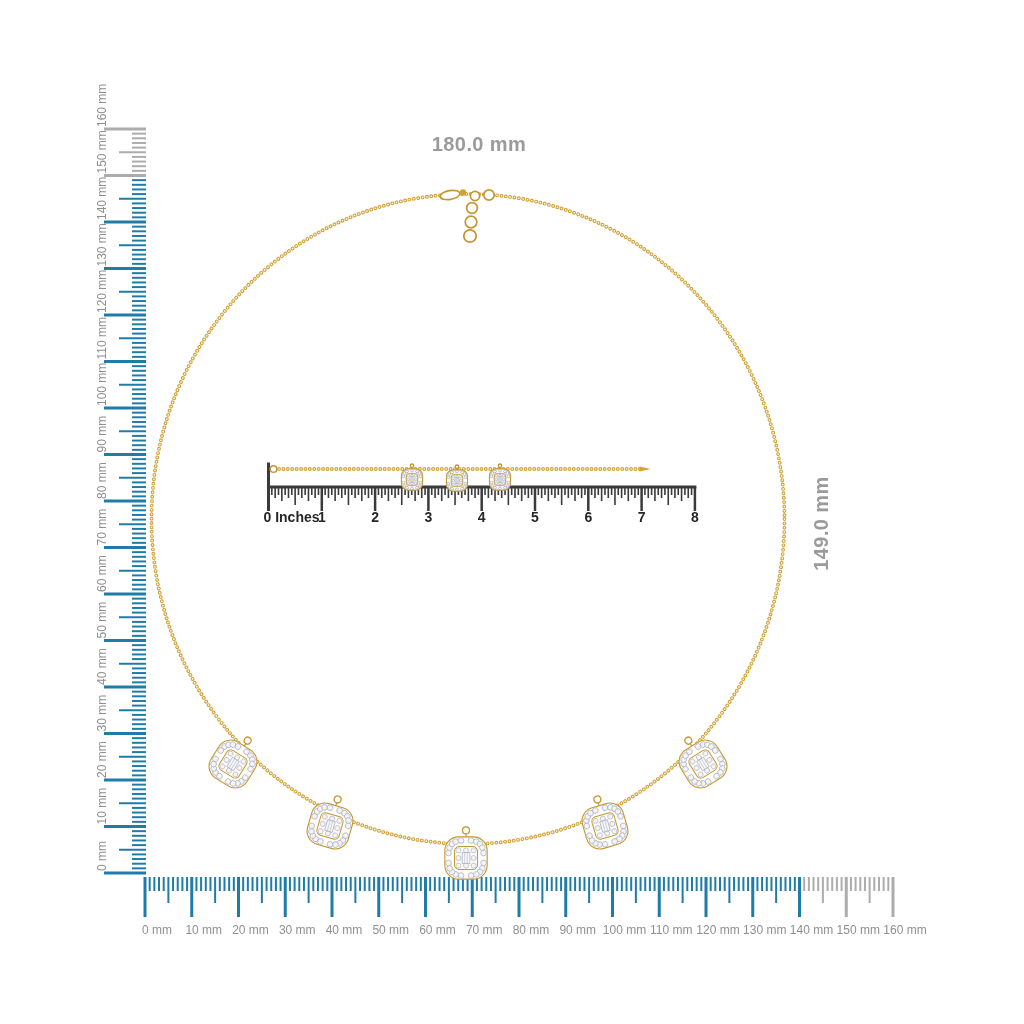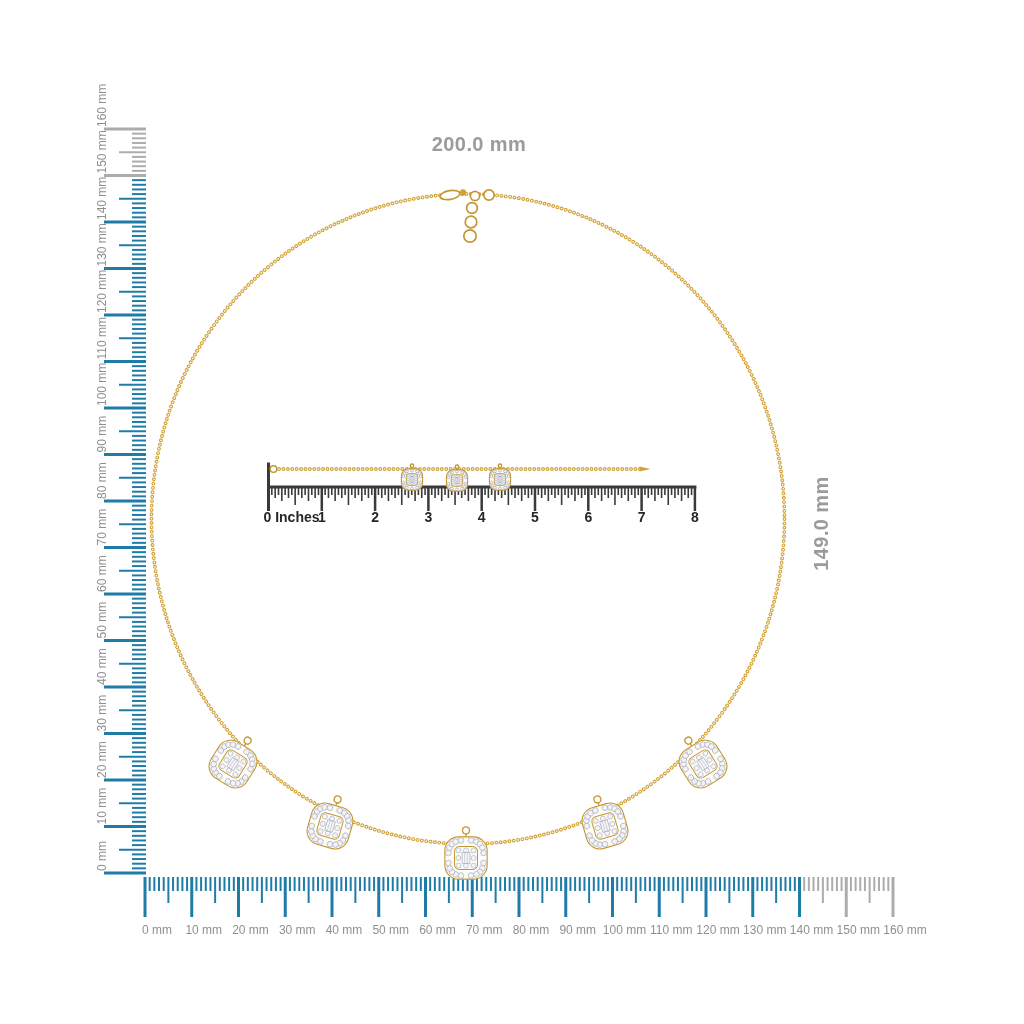--- a/index.html
+++ b/index.html
@@ -810,15 +810,15 @@
         <circle cx="-3.7950000000000004" cy="0" r="1.265" fill="#F4F4F7" stroke="#A6AAB8" stroke-width="0.6"></circle>
         <circle cx="3.7950000000000004" cy="0" r="1.265" fill="#F4F4F7" stroke="#A6AAB8" stroke-width="0.6"></circle>
         <circle cx="-3.7950000000000004" cy="3.7950000000000004" r="1.265" fill="#F4F4F7" stroke="#A6AAB8" stroke-width="0.6"></circle>
         <circle cx="0" cy="3.7950000000000004" r="1.265" fill="#F4F4F7" stroke="#A6AAB8" stroke-width="0.6"></circle>
         <circle cx="3.7950000000000004" cy="3.7950000000000004" r="1.265" fill="#F4F4F7" stroke="#A6AAB8" stroke-width="0.6"></circle>
         <rect x="-1.955" y="-2.76" width="3.91" height="5.52" fill="#F7F7FA" stroke="#A6AAB8" stroke-width="0.7"></rect>
         <line x1="-0.6516666666666667" y1="-2.76" x2="-0.6516666666666667" y2="2.76" stroke="#A6AAB8" stroke-width="0.5"></line>
         <line x1="0.6516666666666667" y1="-2.76" x2="0.6516666666666667" y2="2.76" stroke="#A6AAB8" stroke-width="0.5"></line>
       </g>
     </svg>
-  <div class="dim-label dim-width">200.0 mm</div>
+  <div class="dim-label dim-width">180.0 mm</div>
   <div class="dim-label dim-height">149.0 mm</div>
 </div>
 
 </body></html>

